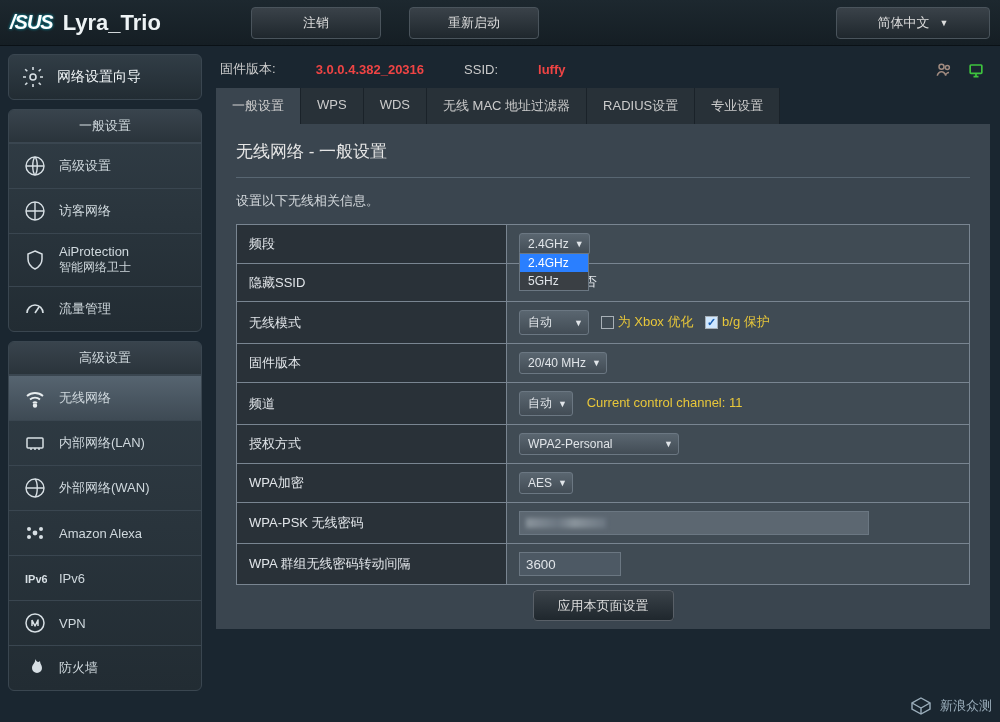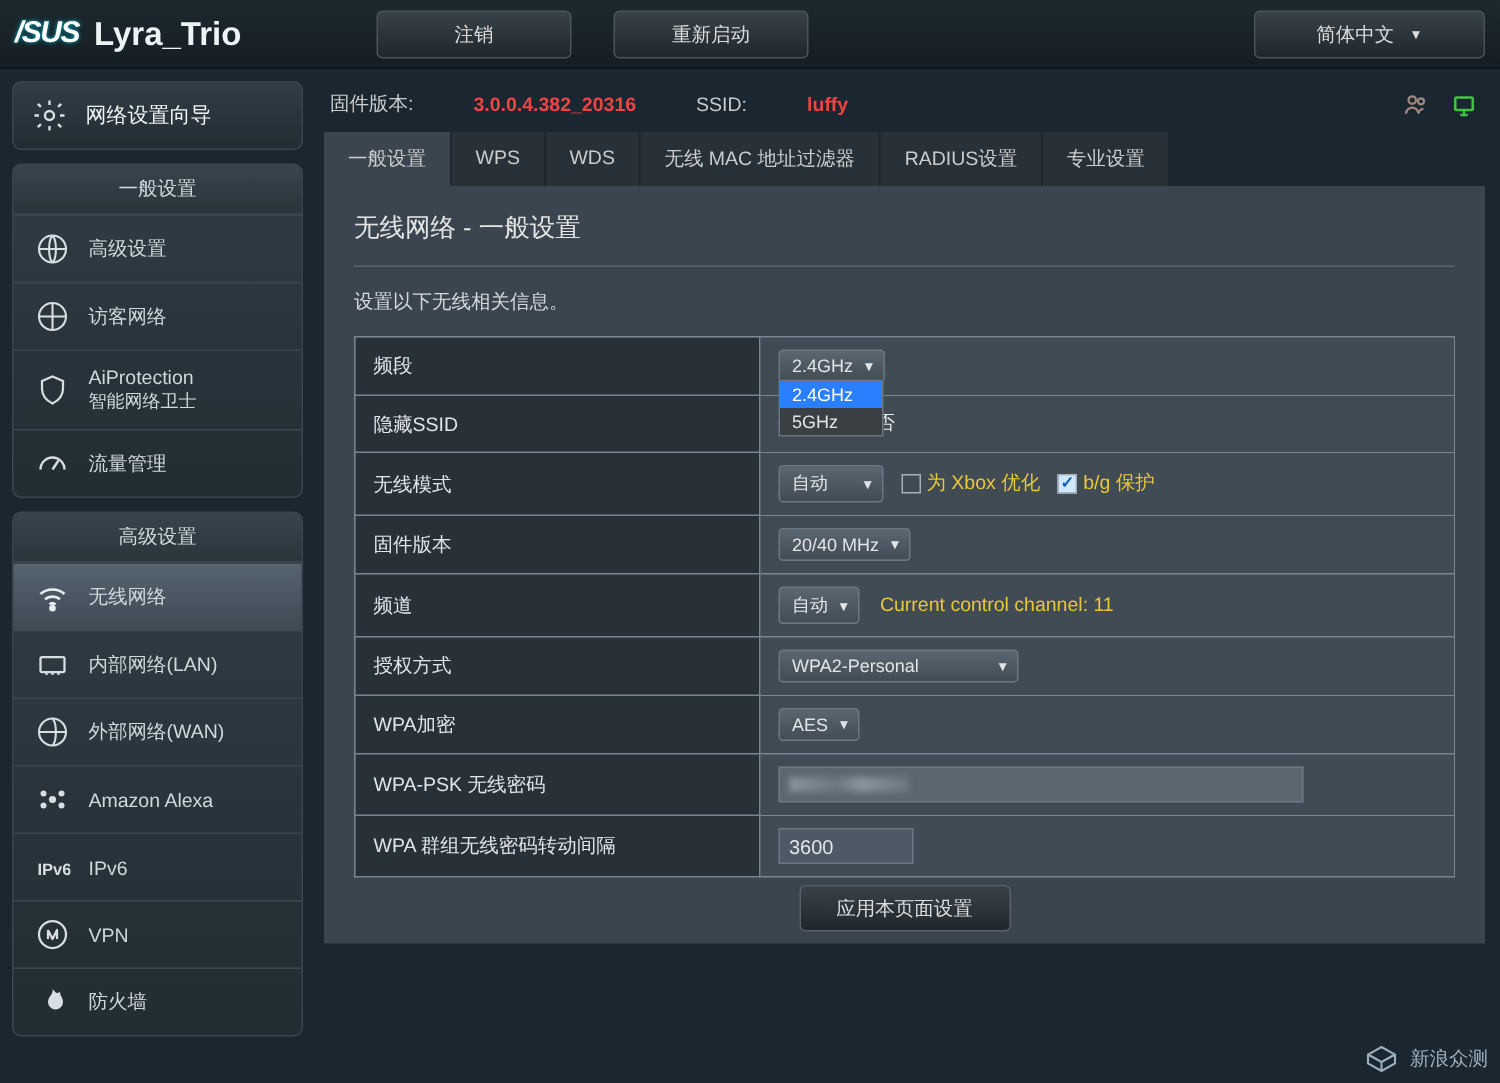--- a/index.html
+++ b/index.html
@@ -543,21 +543,21 @@
           <td class="val"><span class="sel">AES</span></td>
         </tr>
         <tr>
           <td class="lbl">WPA-PSK 无线密码</td>
           <td class="val">
                 <div class="inp-psk"></div>
               </td>
         </tr>
         <tr>
           <td class="lbl">WPA 群组无线密码转动间隔</td>
-          <td class="val"><input class="inp" style="width: 90px;" value="3600"></td>
+          <td class="val"><input class="inp" style="width: 102px;" value="3600"></td>
         </tr>
       </tbody>
         </table>
 
       <div class="apply-row">
         <span class="apply-btn">应用本页面设置</span>
       </div>
     </div>
   </div>
 </div>

